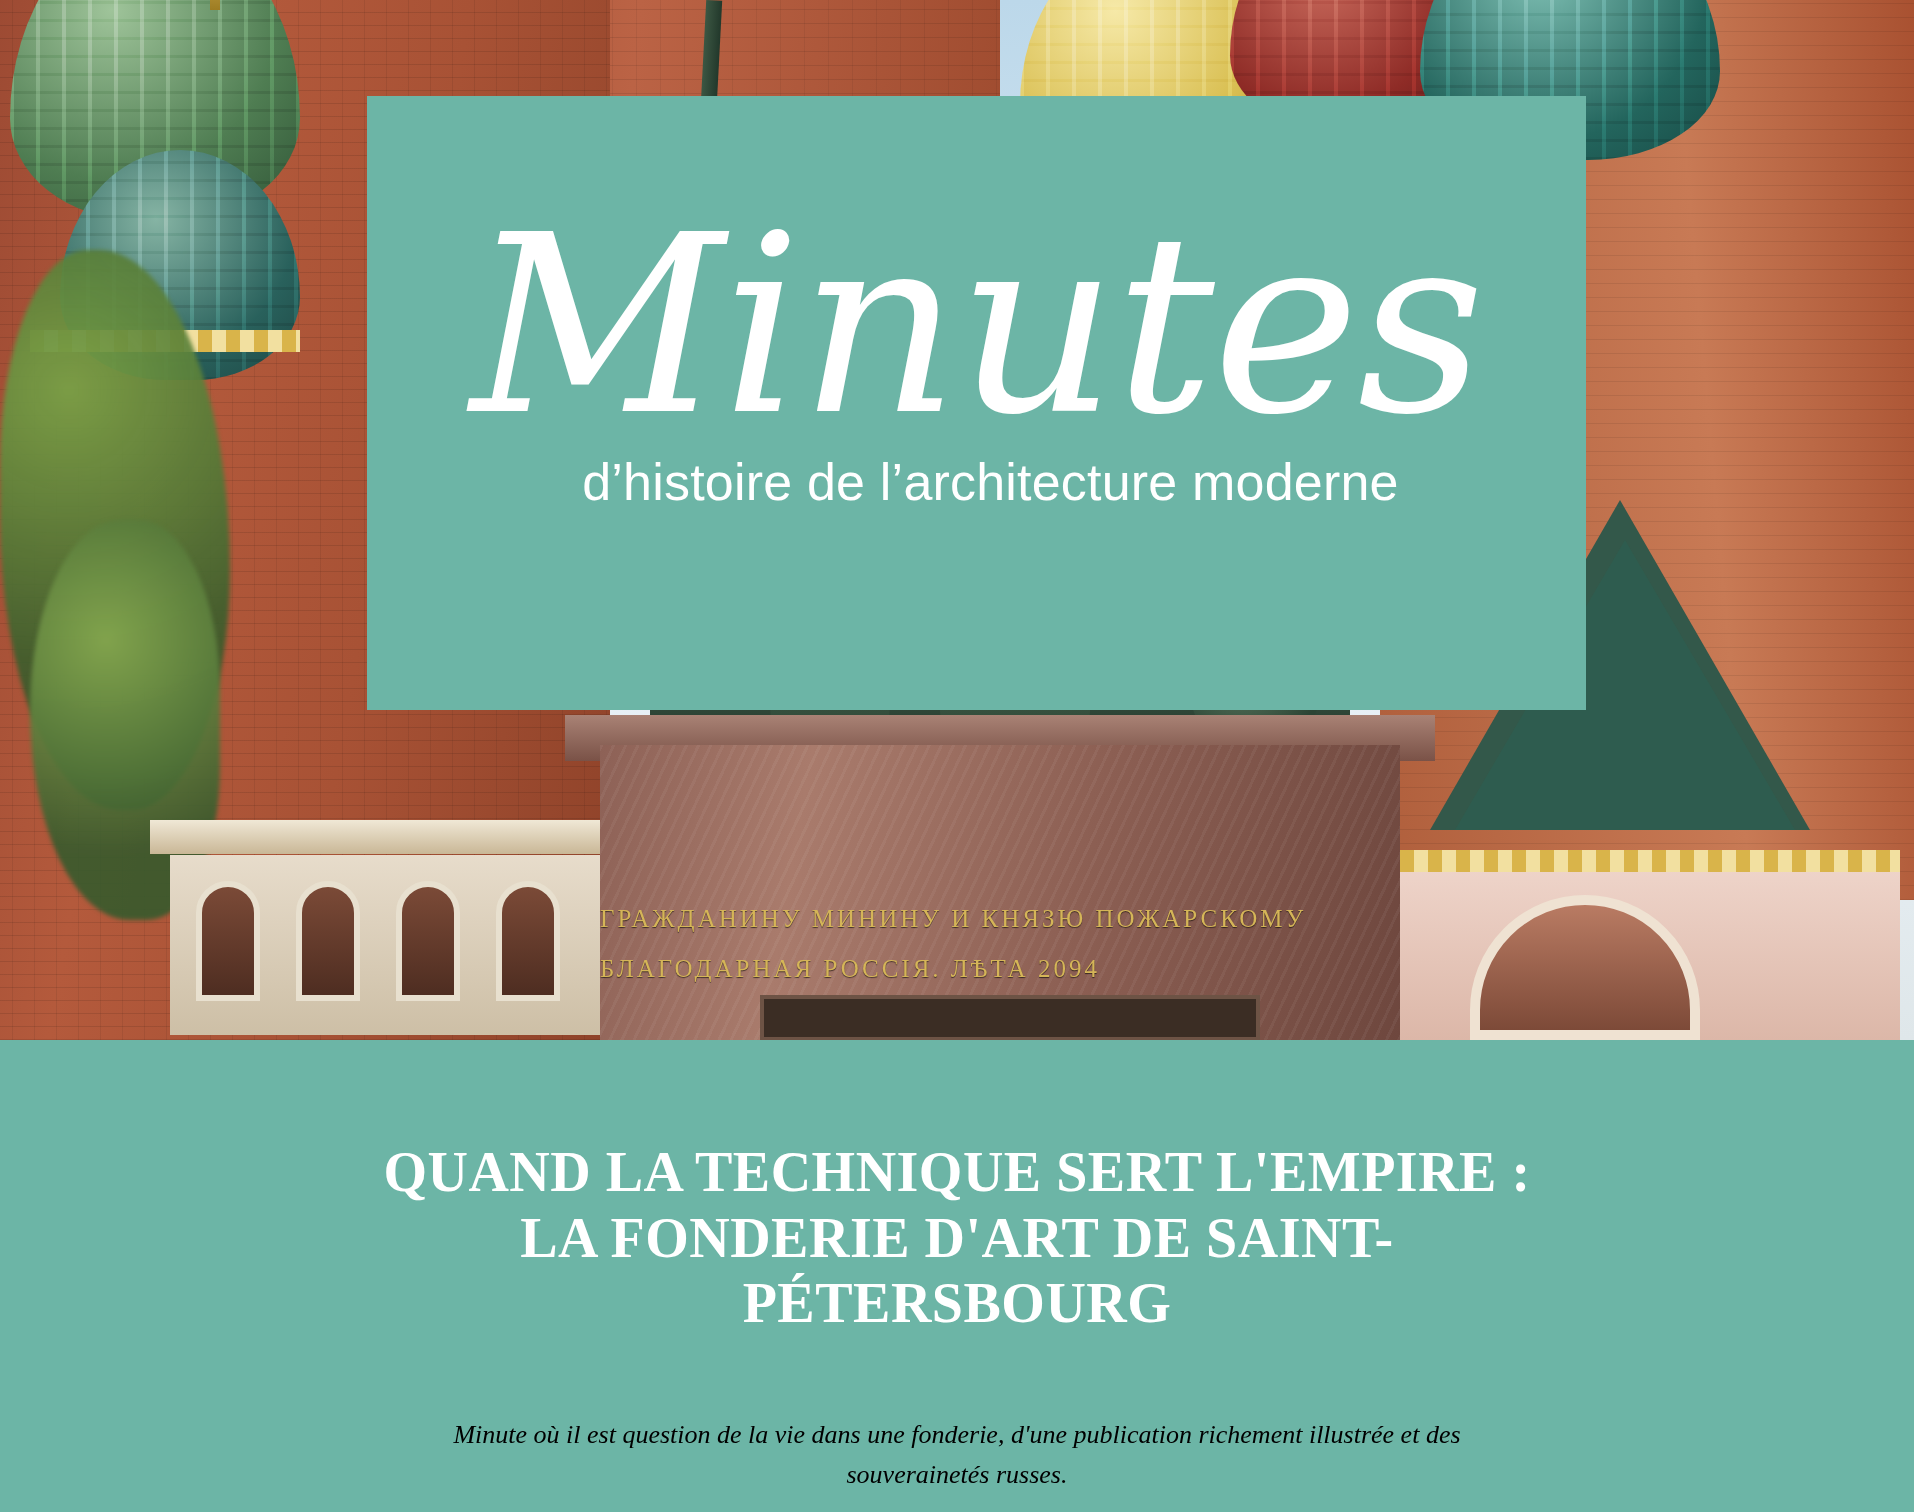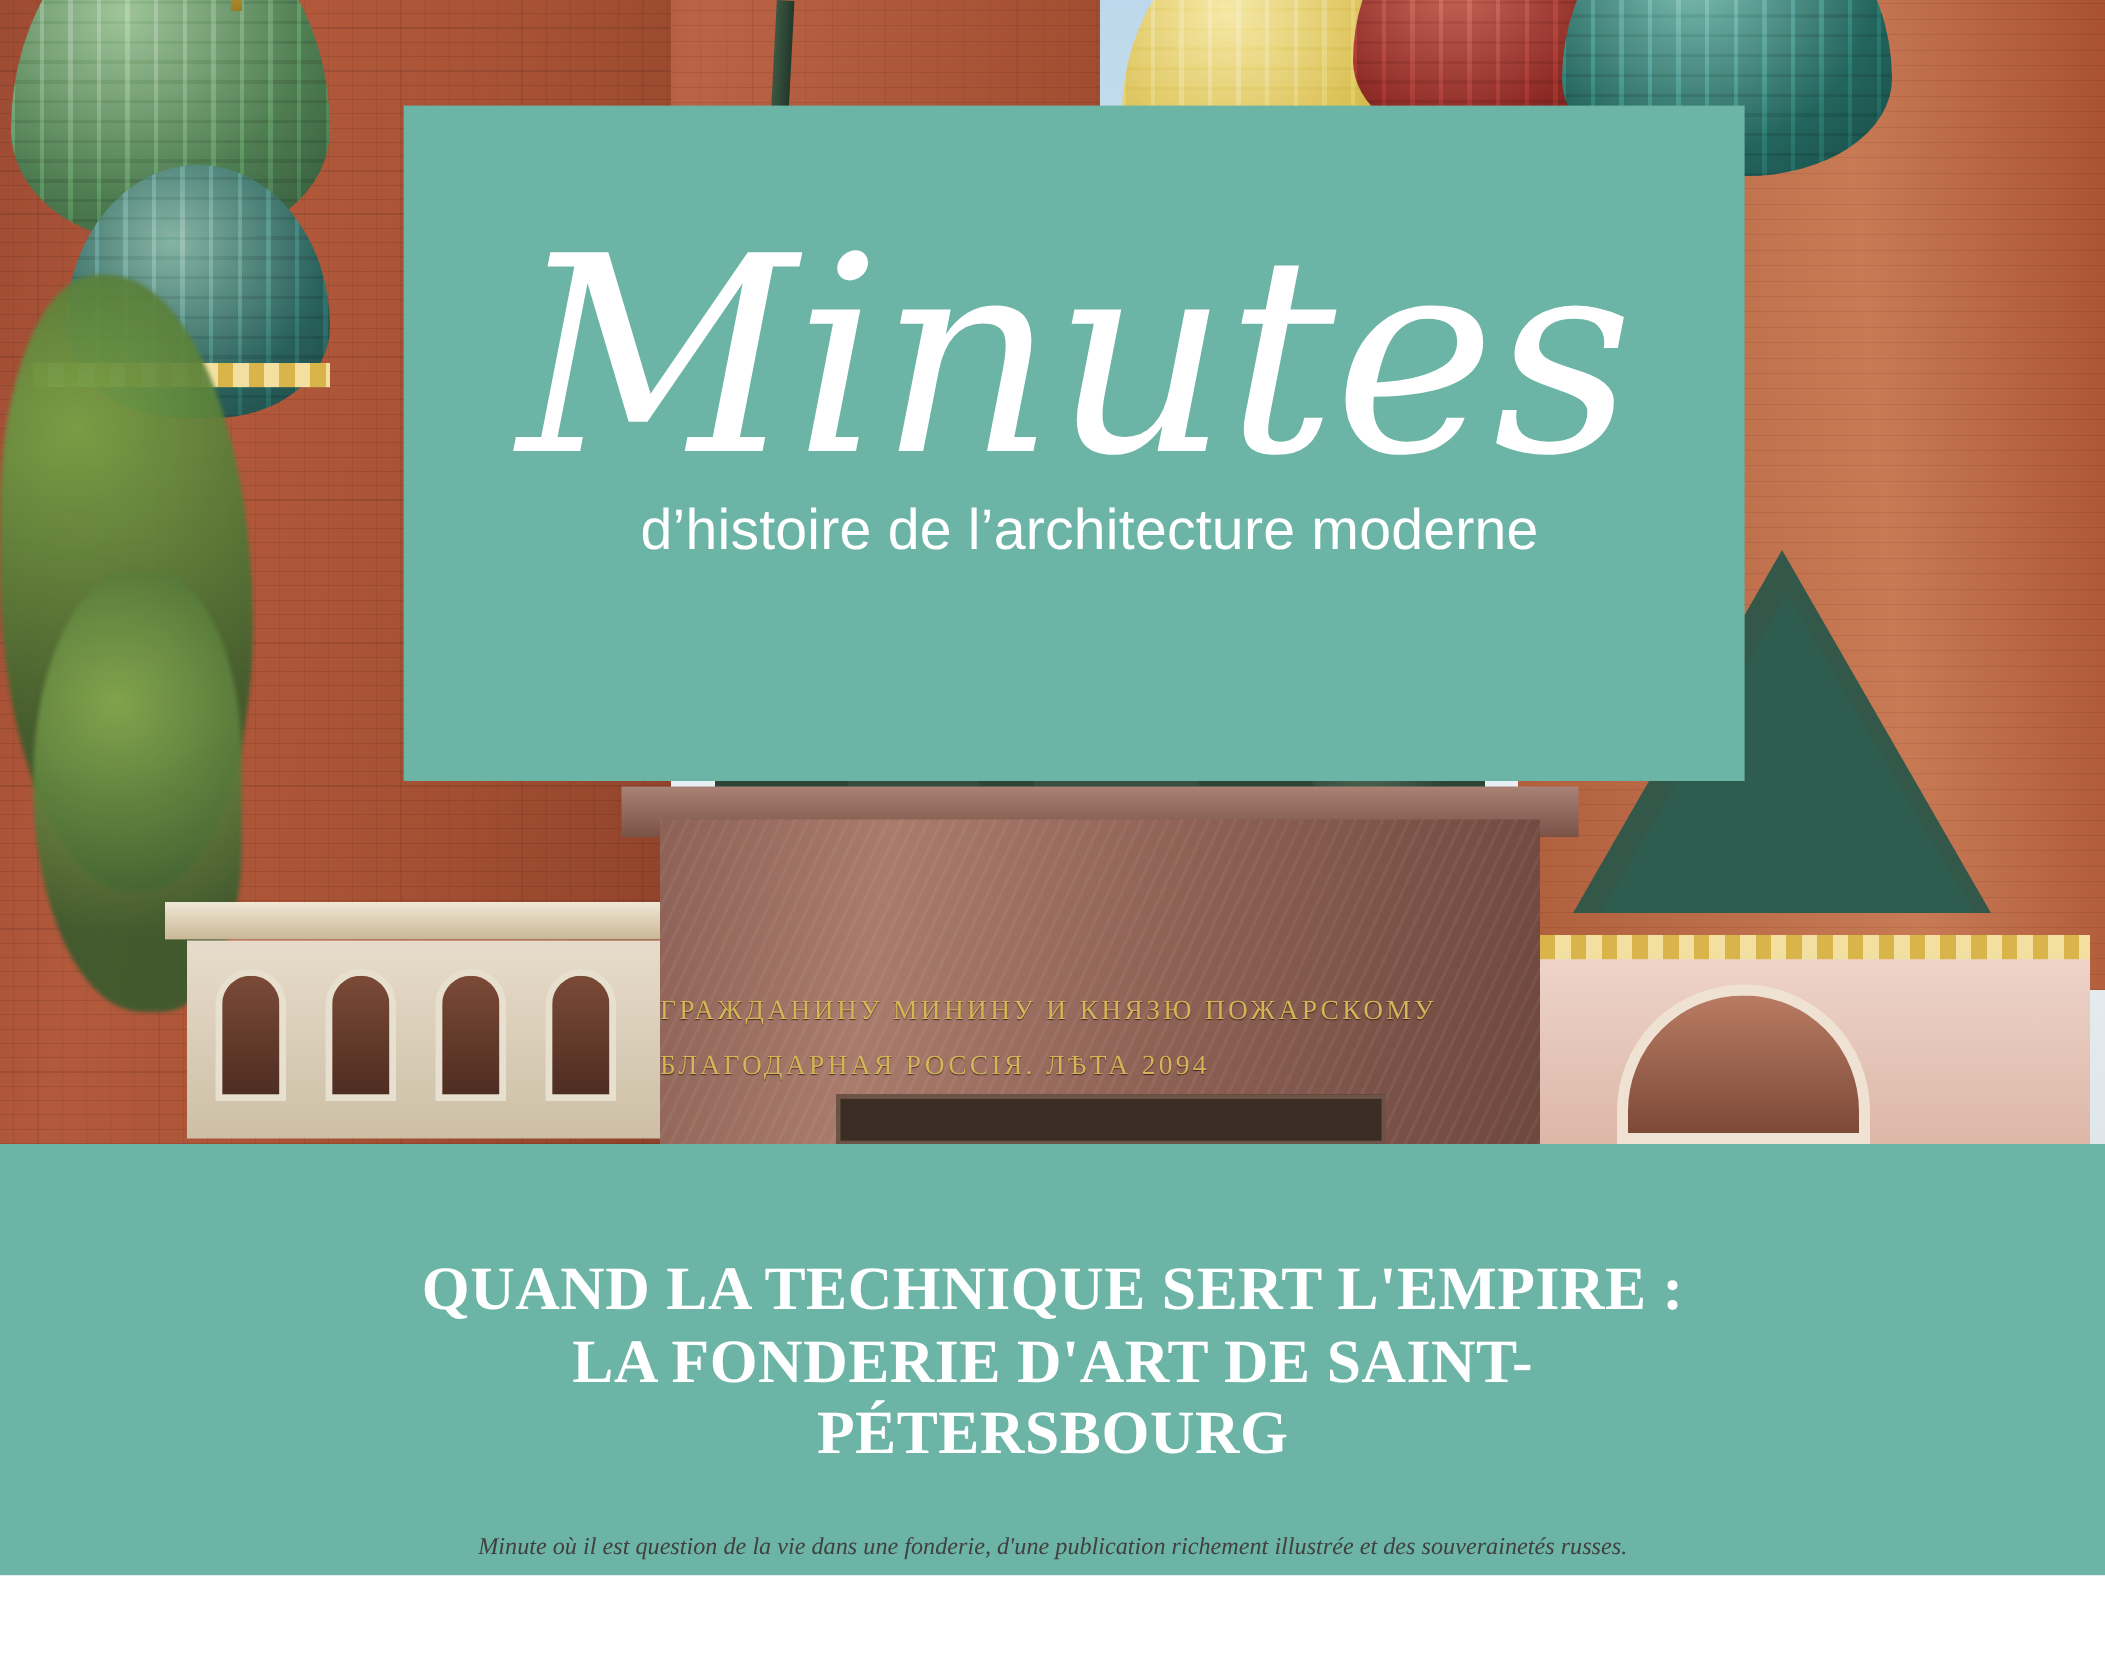--- a/index.html
+++ b/index.html
@@ -282,46 +282,46 @@
     letter-spacing:0.2px;
     margin-top:8px;
     font-weight:400;
     margin-left:28px;
   }
 
   
   .bottom-band {
     position:absolute;
     left:0; top:1040px;
-    width:1914px; height:392px;
+    width:1914px; height:472px;
     background:#6cb5a6;
     display:flex;
     flex-direction:column;
     align-items:center;
   }
   .article-title {
     font-family:"Liberation Serif", serif;
     font-weight:700;
     color:#ffffff;
     font-size:56px;
     line-height:1.17;
     text-align:center;
     max-width:1180px;
     margin-top:100px;
     letter-spacing:0.5px;
   }
   .article-subtitle {
     font-family:"Liberation Serif", serif;
     font-style:italic;
-    color:#404040;
-    font-size:22px;
+    color:#000000;
+    font-size:26px;
     line-height:1.55;
     text-align:center;
     max-width:1120px;
-    margin-top:52px;
+    margin-top:78px;
   }
 </style>
 </head>
 <body>
 
 <div class="poster">
 
   <div class="photo">
     <div class="sky-cloud" style="left:1500px;top:60px;width:420px;height:150px;"></div>
     <div class="sky-cloud" style="left:1280px;top:240px;width:300px;height:110px;"></div>

